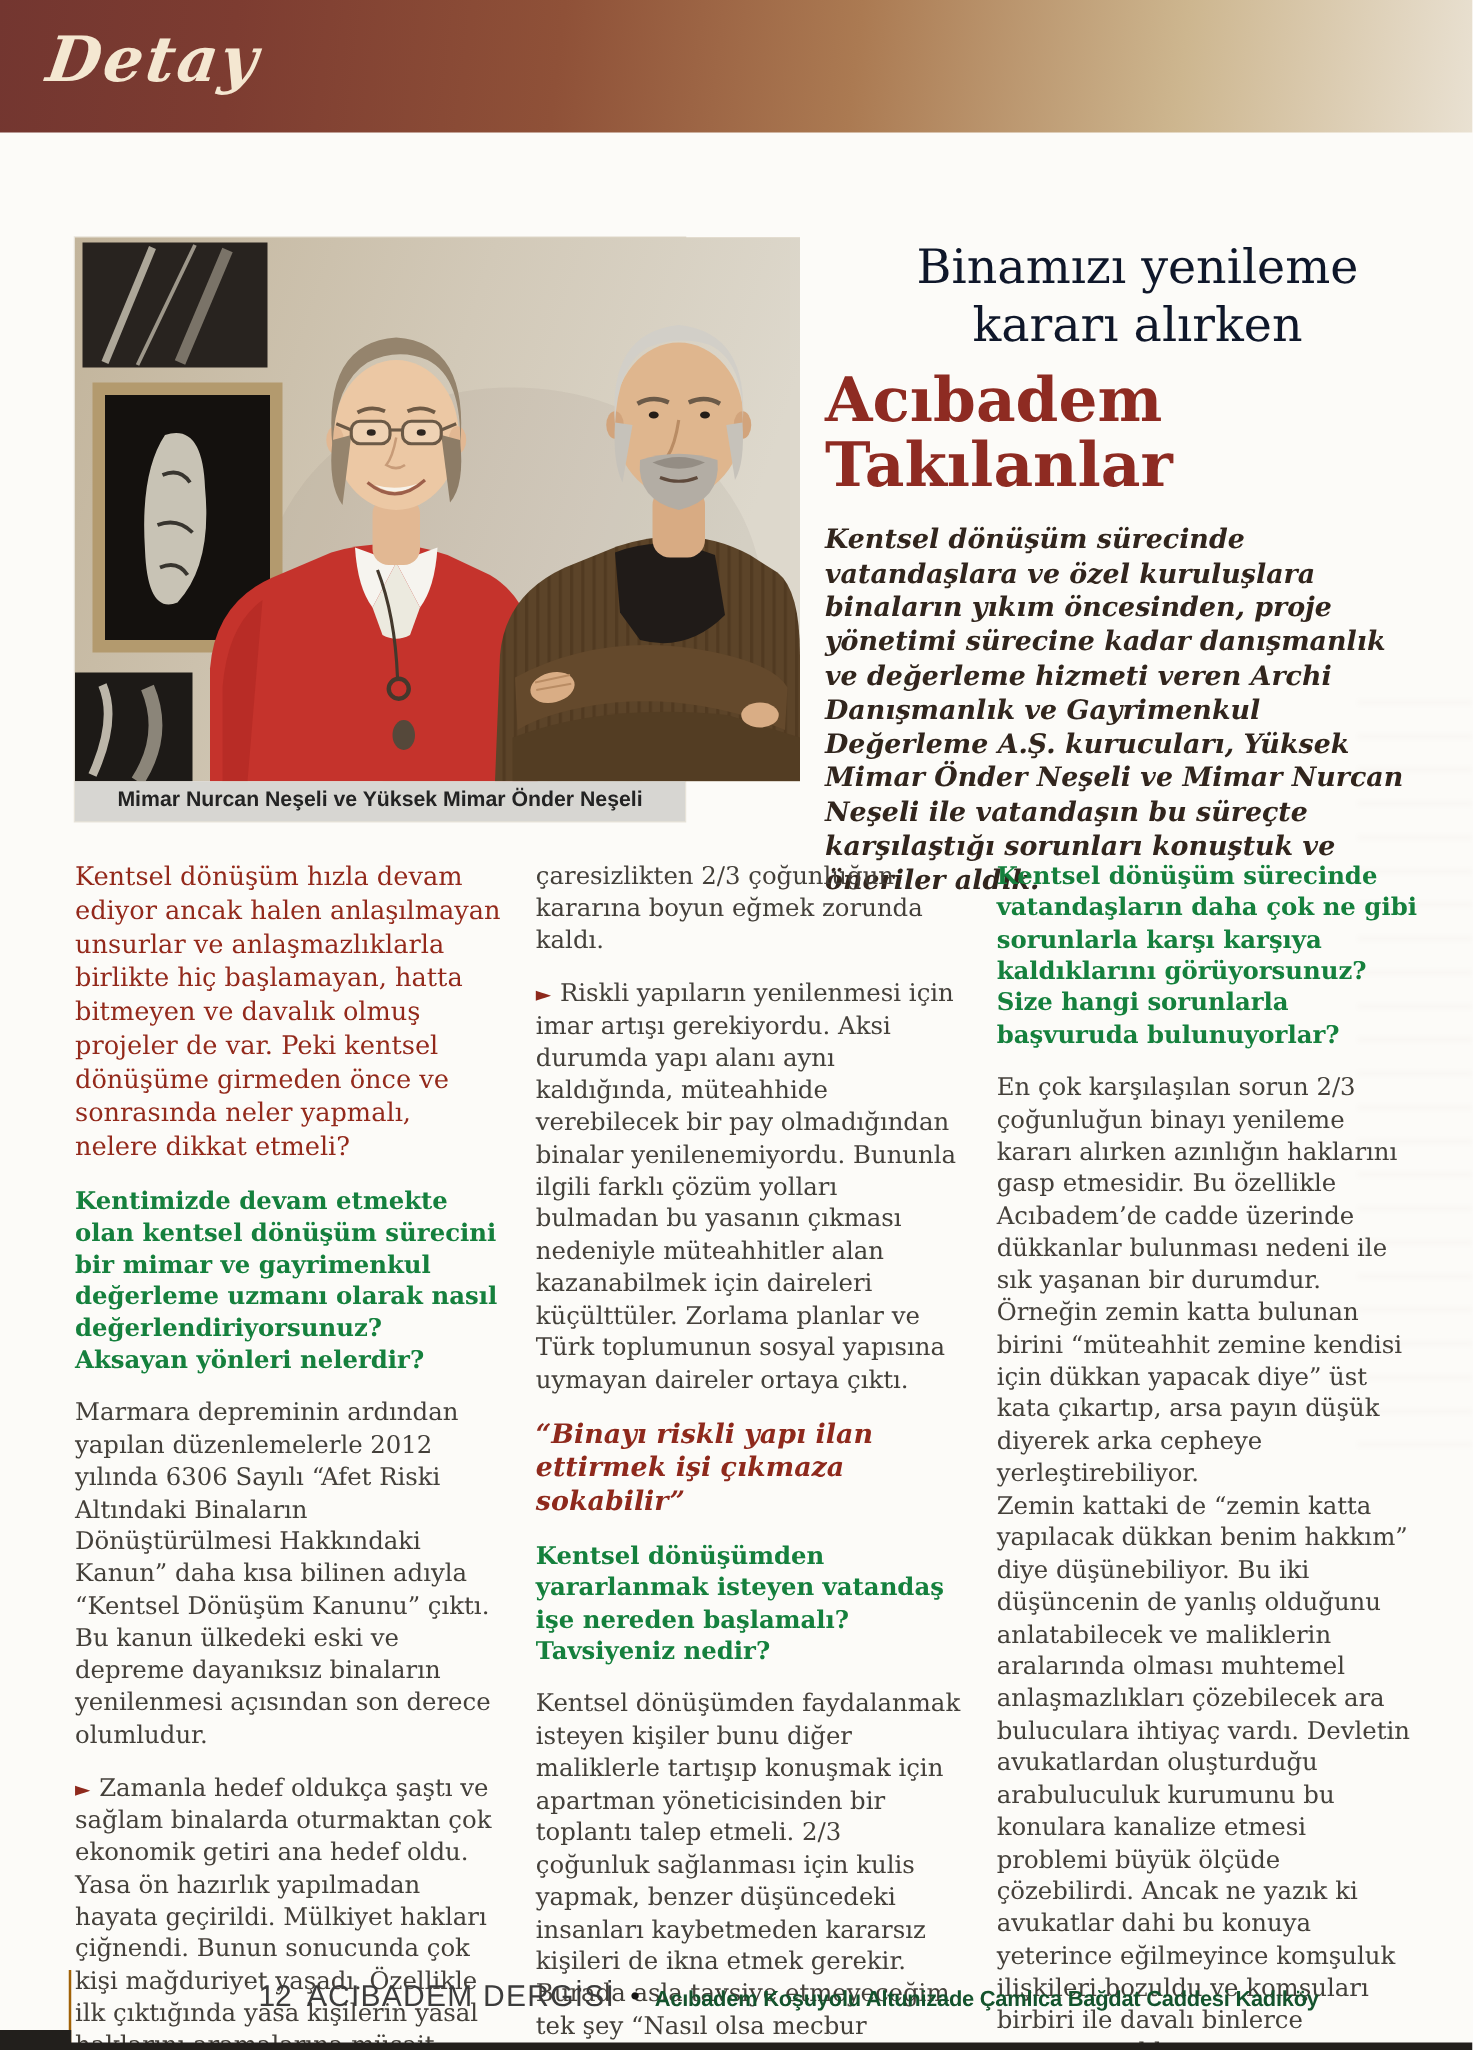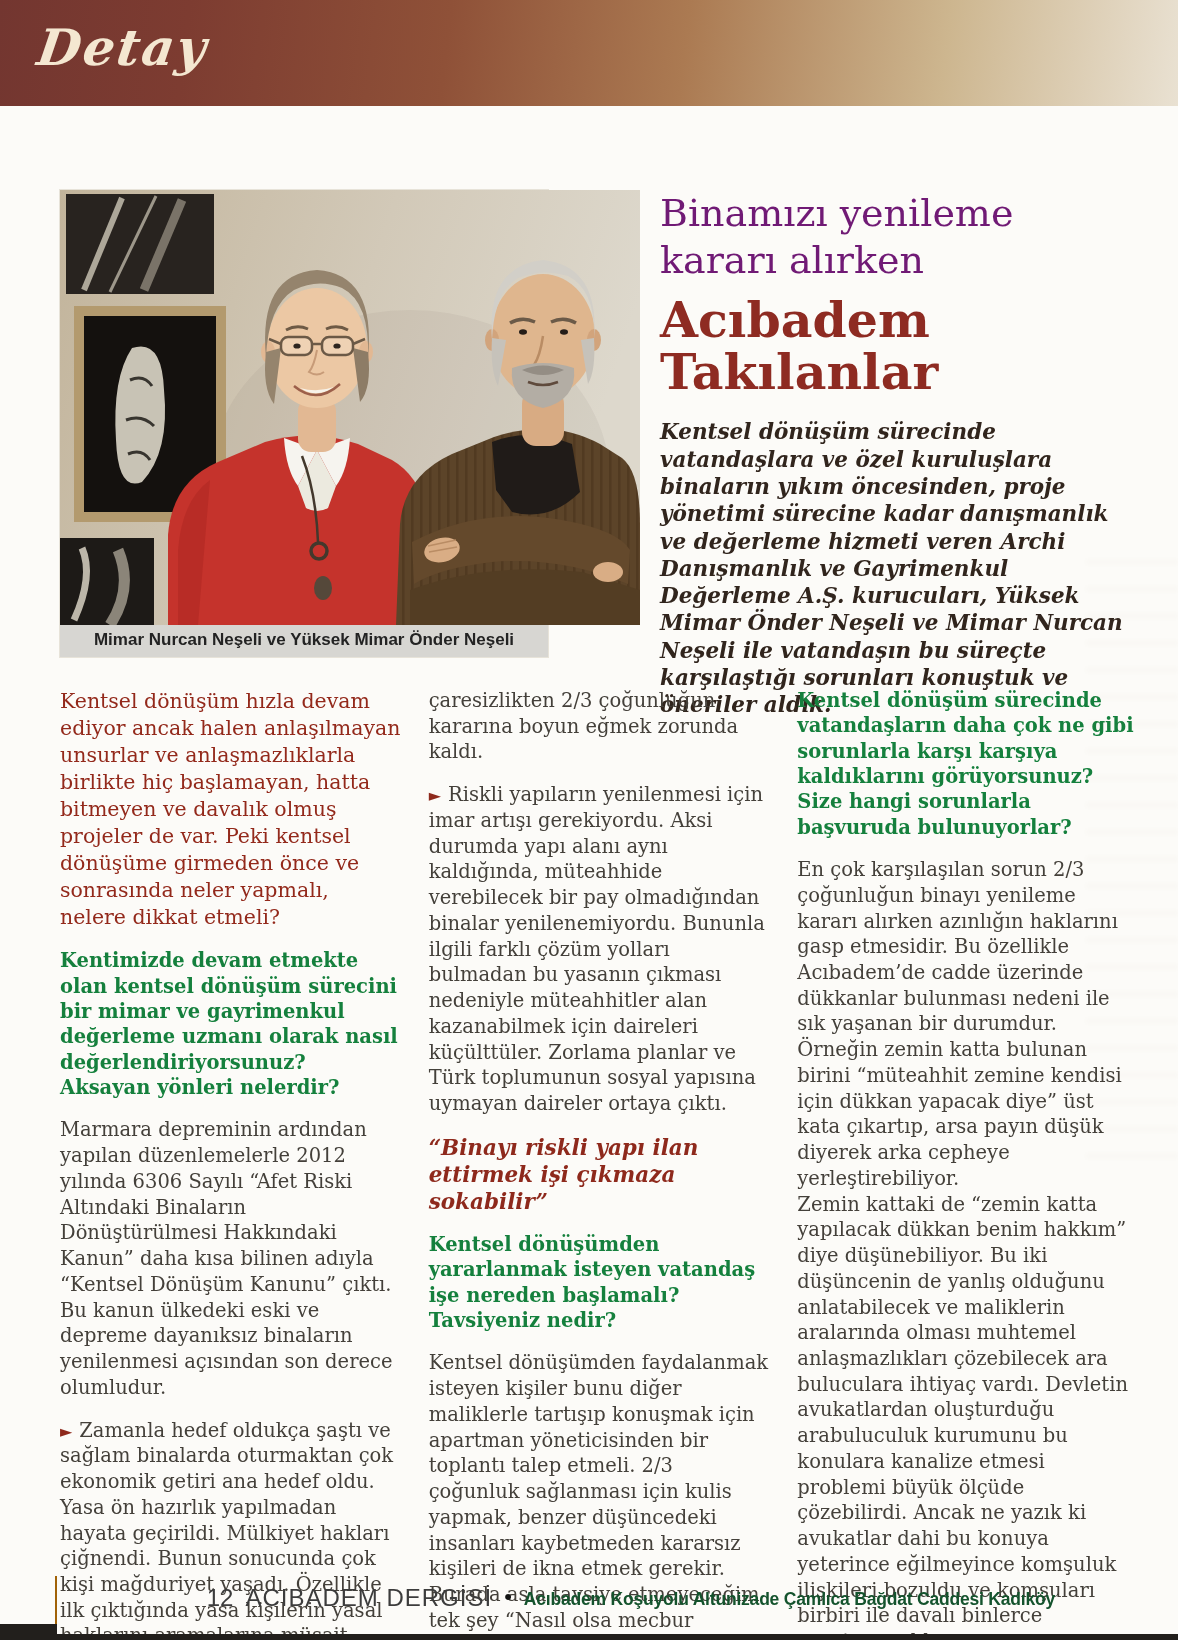--- a/index.html
+++ b/index.html
@@ -21,21 +21,21 @@
   
   .photo-block{position:absolute;left:60px;top:190px;width:488px;margin:0;box-shadow:0 0 0 1px #e7e3d9;}
   .photo-svg{display:block;width:580px;height:435px;background:#cfc3ae;}
   .photo-caption{
     background:#d7d6d2;color:#232323;
     font-family:"Liberation Sans", sans-serif;font-size:17px;font-weight:bold;
     text-align:center;padding:5px 0 7px;
   }
   
   .headline{position:absolute;left:660px;top:190px;width:500px;}
-  .kicker{margin:0;font-weight:normal;color:#701a75;font-size:38px;line-height:1.23;}
+  .kicker{margin:0;font-weight:normal;color:#0f172a;font-size:38px;line-height:1.23;text-align:center;}
   .title{margin:12px 0 0;color:#8e2b22;font-size:49px;font-weight:bold;line-height:1.05;}
   .intro{
     margin:20px 0 0;width:478px;
     font-style:italic;font-weight:bold;color:#31251d;
     font-size:21.5px;line-height:1.27;
   }
   
   .columns{
     position:absolute;left:60px;top:688px;width:1078px;
     display:grid;grid-template-columns:1fr 1fr 1fr;column-gap:28px;

